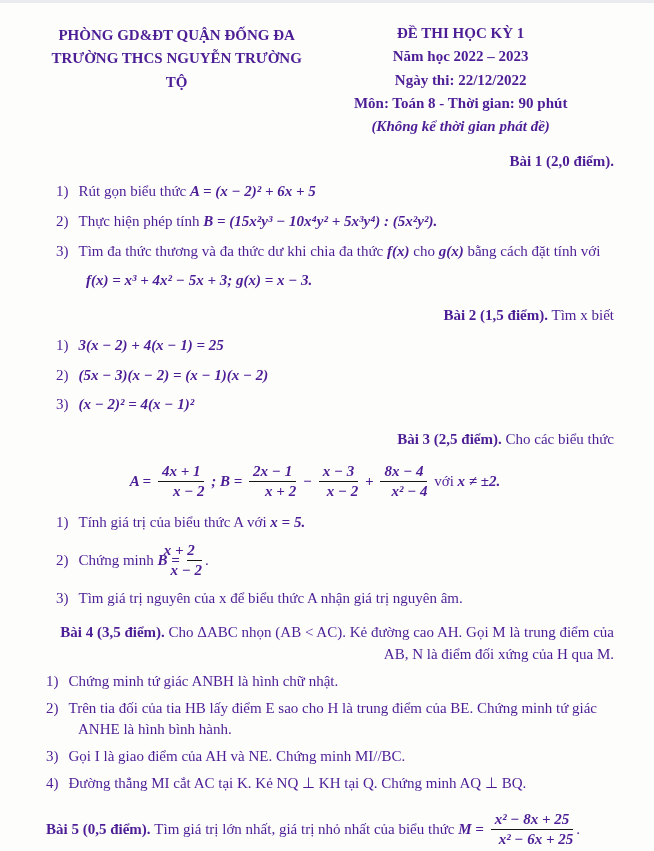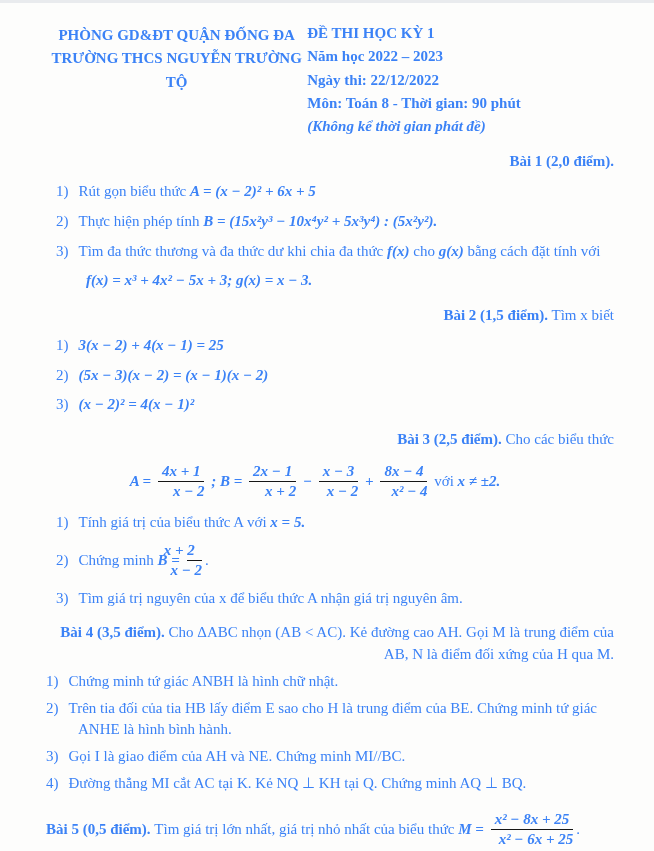--- a/index.html
+++ b/index.html
@@ -1,31 +1,31 @@
 <!DOCTYPE html>
 <html><head>
 <meta charset="utf-8">
 <style>
   html,body { margin:0; padding:0; background:#ffffff; }
   .page {
     position: relative;
     width: 654px; height: 851px;
     box-sizing: border-box;
     background: #fdfdfc;
-    color: #3b82f6;
+    color: #4c1d95;
     font-family: "Liberation Serif", serif;
     font-size: 15px;
     line-height: 1.45;
     padding: 22px 40px 0 46px;
     overflow: hidden;
   }
   .scan-edge { position:absolute; top:0; left:0; right:0; height:3px; background:#e9ebee; }
   .doc-header { display:flex; margin-bottom: 12px; }
   .h-left { width: 46%; text-align:center; font-weight:bold; line-height:1.55; padding-top:2px; }
-  .h-right { flex:1; text-align:left; font-weight:bold; line-height:1.55; }
+  .h-right { flex:1; text-align:center; font-weight:bold; line-height:1.55; }
   .h-right .note-line { font-weight:bold; font-style: italic; }
   .bold { font-weight: bold; }
   .math { font-style: italic; font-weight: bold; }
   section { margin-top: 13px; }
   .prob-head { margin-bottom: 5px; text-align: right; }
   .item { margin: 8px 0; padding-left: 40px; text-indent: -30px; }
   .item-tight { margin: 5px 0; padding-left: 32px; text-indent: -32px; }
   .no { margin-right: 10px; }
   .sub-formula { margin: 6px 0 6px 40px; }
   .formula-center { text-align:center; margin: 12px 30px 12px 0; white-space: nowrap; }

